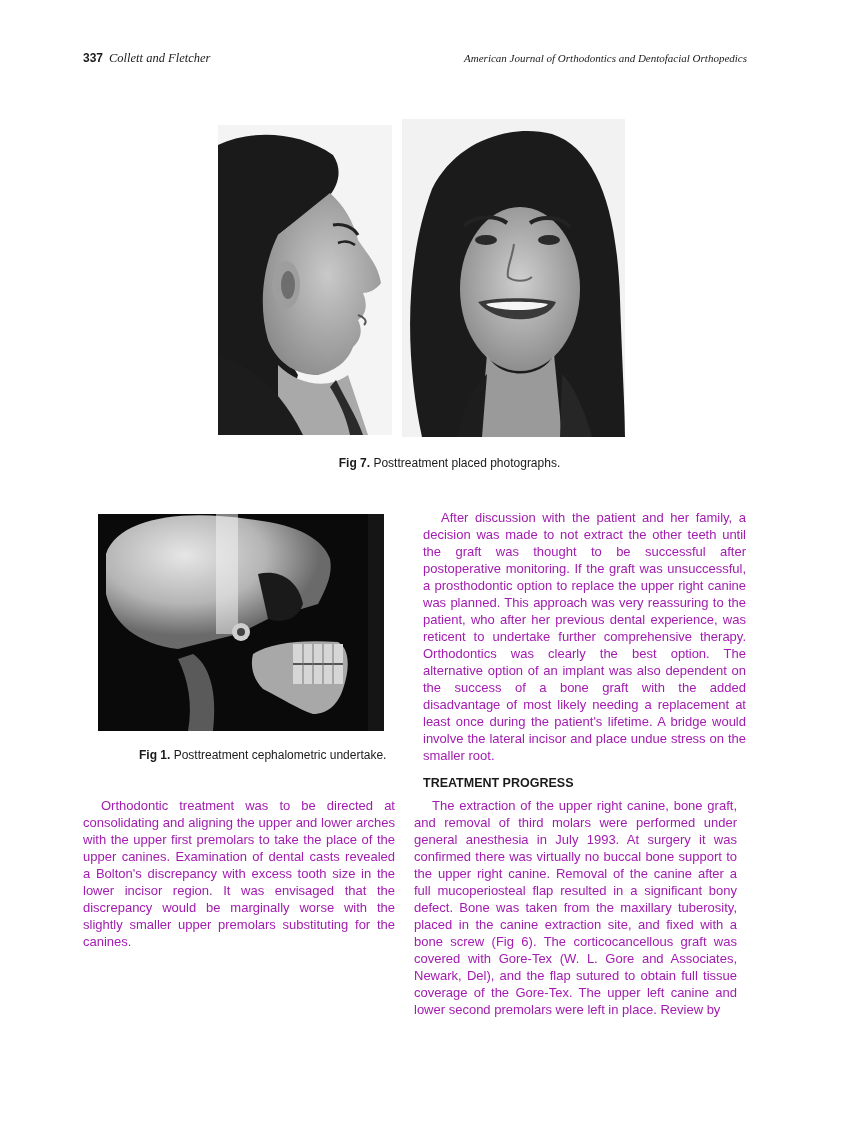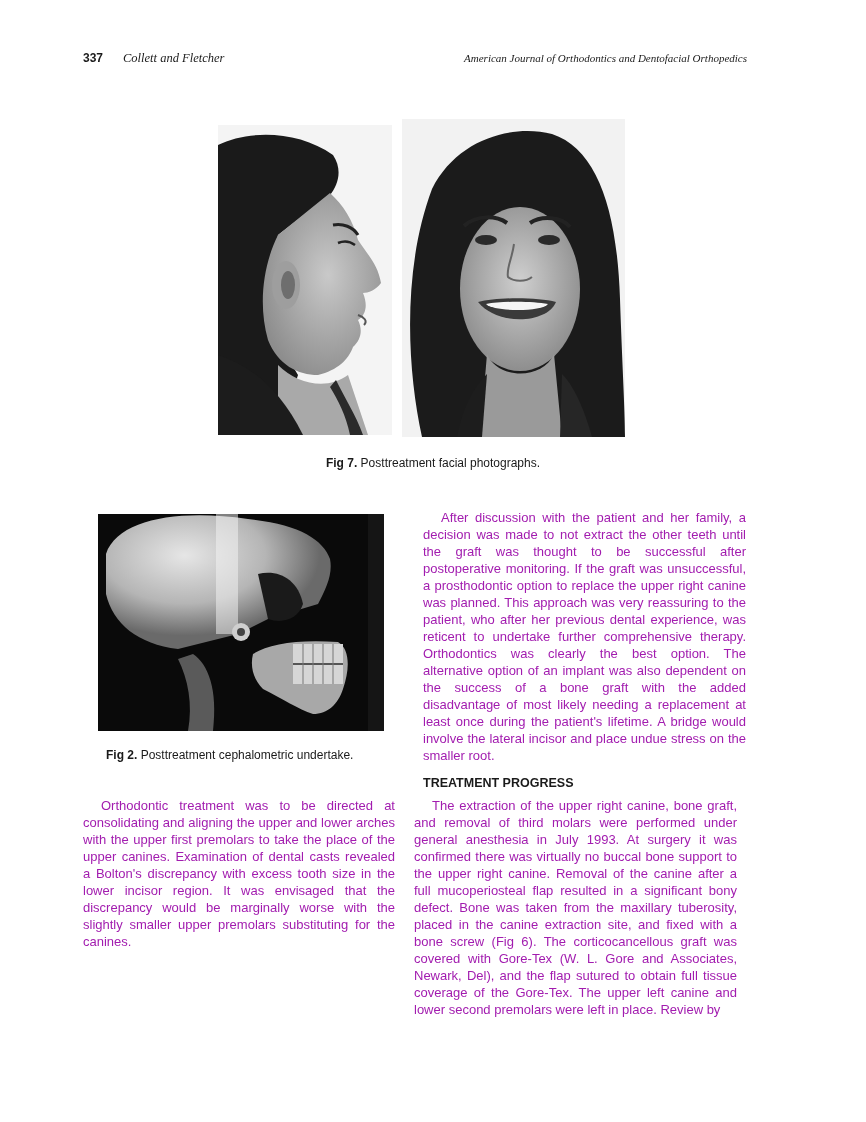--- a/index.html
+++ b/index.html
@@ -2,32 +2,32 @@
 <html><head>
 <meta charset="utf-8">
 <style>
   html, body { margin: 0; padding: 0; background: #ffffff; }
   body { width: 866px; height: 1122px; position: relative; overflow: hidden; color: #1a1a1a; }
   .abs { position: absolute; }
 
   
   .hdr-left { left: 83px; top: 51px; font-size: 12px; }
   .hdr-left .pg { font-family: "Liberation Sans", sans-serif; font-weight: bold; font-size: 12px; }
-  .hdr-left .auth { font-family: "Liberation Serif", serif; font-style: italic; font-size: 12.5px; margin-left: 17px; }
+  .hdr-left .auth { font-family: "Liberation Serif", serif; font-style: italic; font-size: 12.5px; margin-left: 3px; }
   .hdr-right { right: 119px; top: 51px; text-align: right; font-family: "Liberation Serif", serif; font-style: italic; font-size: 11px; line-height: 15px; }
 
   
   .photo { overflow: hidden; }
   .photo svg { display: block; width: 100%; height: 100%; }
   #fig7-left { left: 218px; top: 125px; width: 174px; height: 310px; }
   #fig7-right { left: 402px; top: 119px; width: 223px; height: 318px; }
   #fig8-img { left: 98px; top: 514px; width: 286px; height: 217px; }
 
   .caption { font-family: "Liberation Sans", sans-serif; font-size: 12px; color: #1a1a1a; white-space: nowrap; }
-  .caption b { font-weight: bold; }
+  .caption b { font-weight: bold; margin-left: 33px; }
   #fig7-cap { left: 0; width: 866px; text-align: center; top: 456px; }
   #fig8-cap { left: 106px; top: 748px; }
 
   
   .col { font-family: Liberation Sans, sans-serif; font-size: 13px; line-height: 17px; text-align: justify; color: #a21caf; }
   .col p { margin: 0; }
   .col p.ind { text-indent: 18px; }
   #col-right-top { left: 423px; top: 509px; width: 323px; }
   #heading { left: 423px; top: 776px; font-family: "Liberation Sans", sans-serif; font-weight: bold; font-size: 12.5px; }
   #col-right-bottom { left: 414px; top: 797px; width: 323px; }
@@ -96,21 +96,21 @@
     <ellipse cx="84" cy="121" rx="11" ry="5" fill="#2a2a2a"></ellipse>
     <ellipse cx="147" cy="121" rx="11" ry="5" fill="#2a2a2a"></ellipse>
 
     <path d="M112 125 C110 140 104 150 106 158 C112 163 124 163 130 158" stroke="#666" stroke-width="2" fill="none"></path>
 
     <path d="M76 183 C95 178 135 178 154 183 C145 205 95 207 76 183 Z" fill="#3a3a3a"></path>
     <path d="M84 185 C100 182 130 182 146 185 C140 193 92 193 84 185 Z" fill="#f5f5f5"></path>
   </svg>
 </div>
 
-<div class="abs caption" id="fig7-cap"><b>Fig 7.</b><span> Posttreatment facial photographs.</span></div>
+<div class="abs caption" id="fig7-cap"><b>Fig 7.</b><span> Posttreatment placed photographs.</span></div>
 
 <div class="abs photo" id="fig8-img">
   <svg viewBox="0 0 286 217" preserveAspectRatio="none">
     <defs>
       <radialGradient id="skull" cx="0.35" cy="0.3" r="0.6">
         <stop offset="0" stop-color="#e6e6e6"></stop>
         <stop offset="0.6" stop-color="#b5b5b5"></stop>
         <stop offset="1" stop-color="#6a6a6a"></stop>
       </radialGradient>
     </defs>
@@ -130,21 +130,21 @@
     <rect x="195" y="130" width="50" height="40" fill="#d6d6d6"></rect>
     <path d="M195 150 L245 150" stroke="#555" stroke-width="2"></path>
     <path d="M205 130 L205 170 M215 130 L215 170 M225 130 L225 170 M235 130 L235 170" stroke="#777" stroke-width="1"></path>
 
     <path d="M95 140 C110 150 120 175 115 217 L90 217 C95 190 90 165 80 145 Z" fill="#5a5a5a"></path>
 
     <rect x="270" y="0" width="16" height="217" fill="#151515"></rect>
   </svg>
 </div>
 
-<div class="abs caption" id="fig8-cap"><b>Fig 2.</b><span> Posttreatment cephalometric undertake.</span></div>
+<div class="abs caption" id="fig8-cap"><b>Fig 1.</b><span> Posttreatment cephalometric undertake.</span></div>
 
 <div class="abs col" id="col-right-top">
   <p class="ind">After discussion with the patient and her family, a decision was made to not extract the other teeth until the graft was thought to be successful after postoperative monitoring. If the graft was unsuccessful, a prosthodontic option to replace the upper right canine was planned. This approach was very reassuring to the patient, who after her previous dental experience, was reticent to undertake further comprehensive therapy. Orthodontics was clearly the best option. The alternative option of an implant was also dependent on the success of a bone graft with the added disadvantage of most likely needing a replacement at least once during the patient's lifetime. A bridge would involve the lateral incisor and place undue stress on the smaller root.</p>
 </div>
 
 <div class="abs" id="heading">TREATMENT PROGRESS</div>
 
 <div class="abs col" id="col-right-bottom">
   <p class="ind">The extraction of the upper right canine, bone graft, and removal of third molars were performed under general anesthesia in July 1993. At surgery it was confirmed there was virtually no buccal bone support to the upper right canine. Removal of the canine after a full mucoperiosteal flap resulted in a significant bony defect. Bone was taken from the maxillary tuberosity, placed in the canine extraction site, and fixed with a bone screw (Fig 6). The corticocancellous graft was covered with Gore-Tex (W. L. Gore and Associates, Newark, Del), and the flap sutured to obtain full tissue coverage of the Gore-Tex. The upper left canine and lower second premolars were left in place. Review by</p>
 </div>

